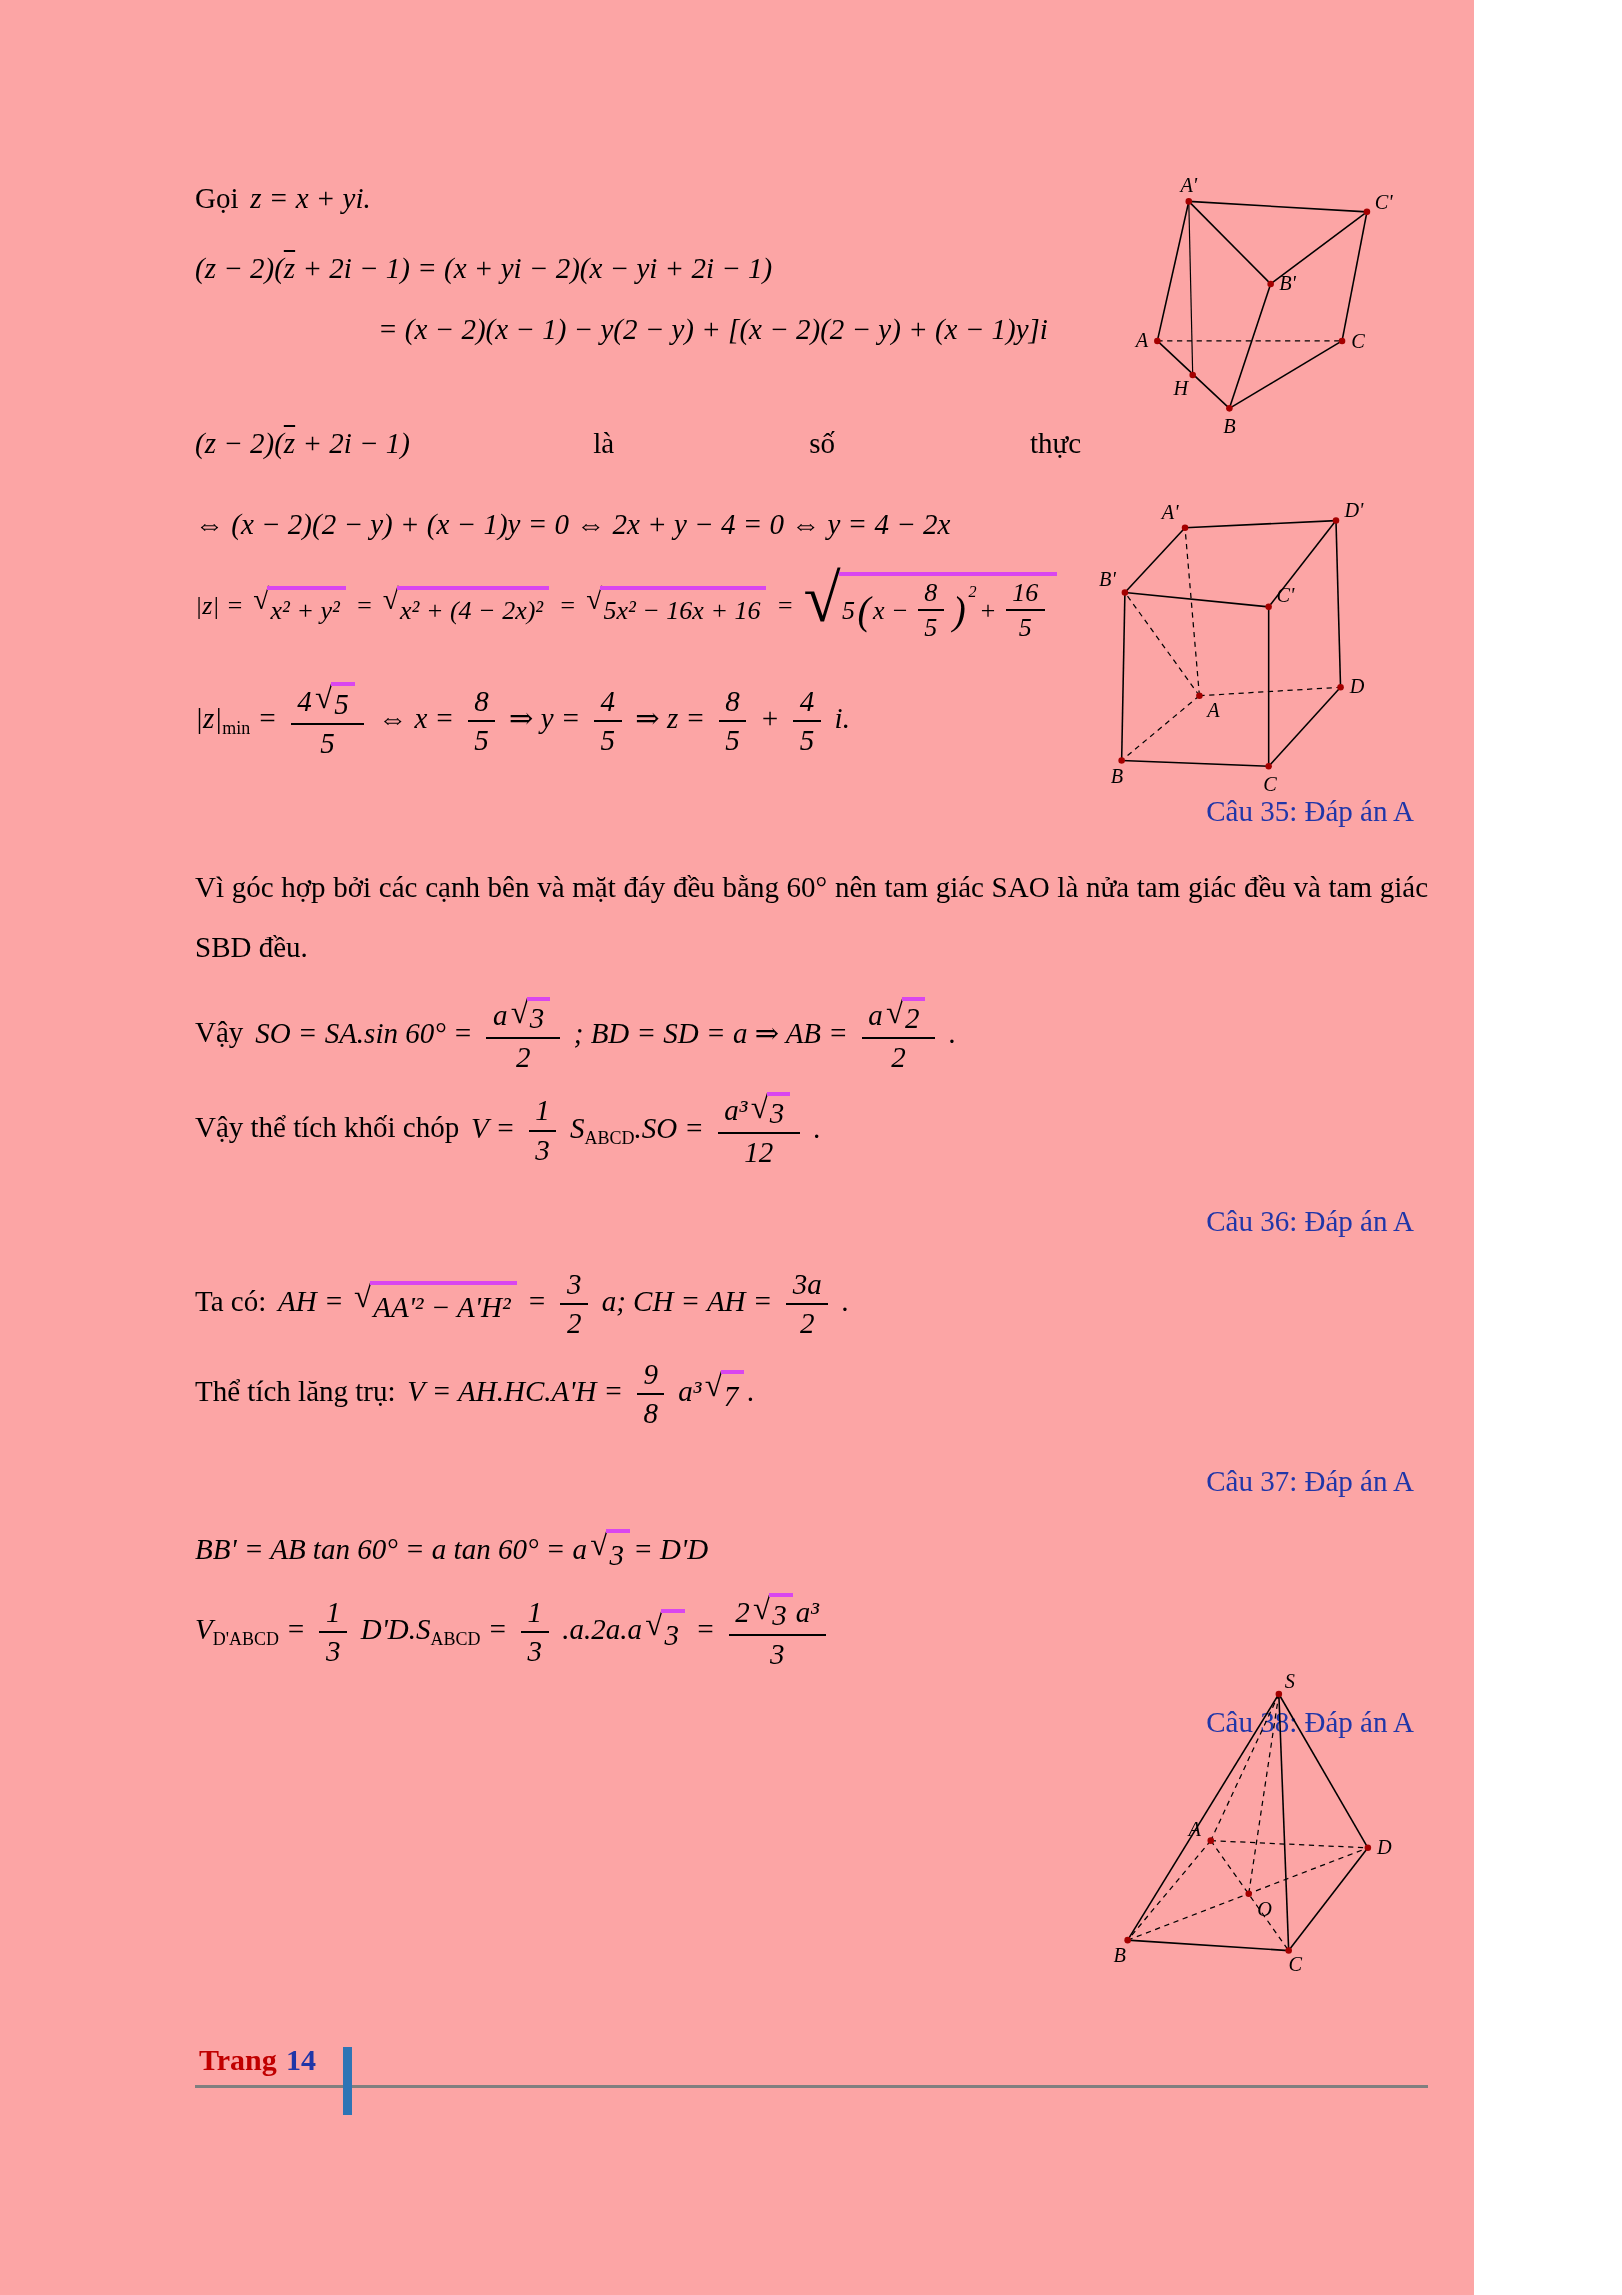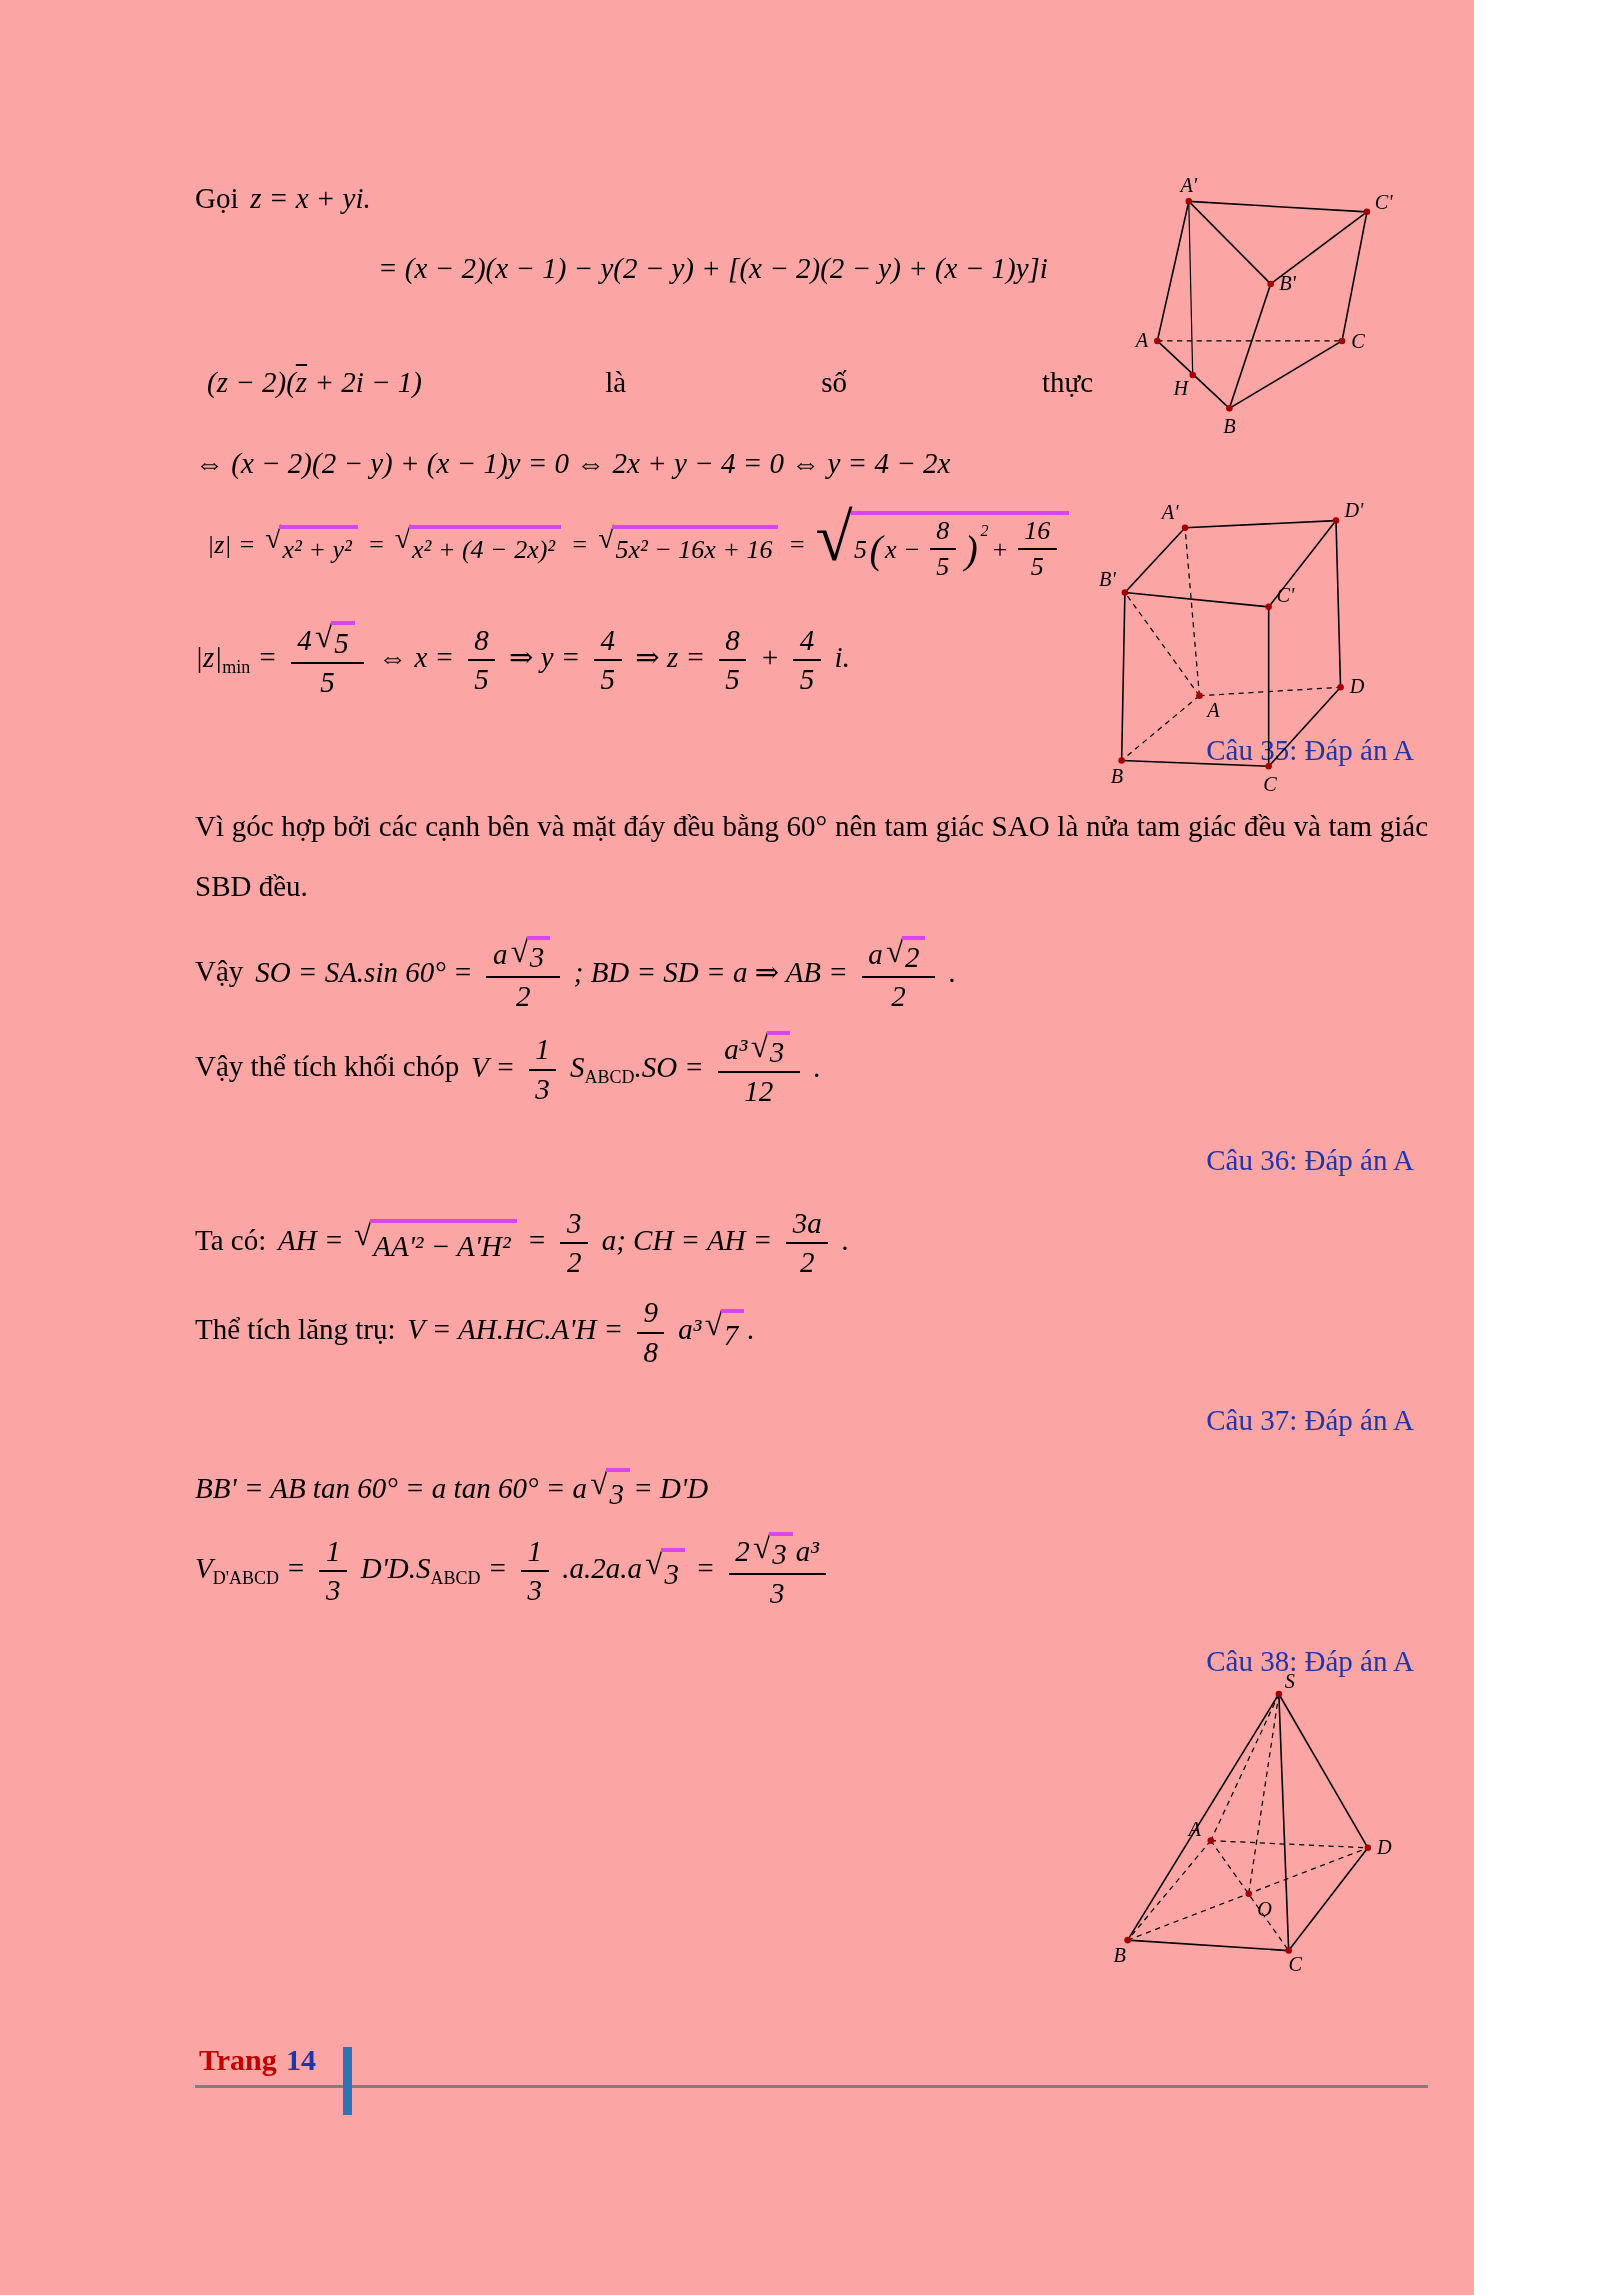--- a/index.html
+++ b/index.html
@@ -10,21 +10,21 @@
   .line{margin-bottom:27.5px;white-space:nowrap;line-height:1.45;}
   .mi{font-style:italic;}
   .vn{font-style:normal;margin-right:11.8px;}
   .indent{padding-left:183px;margin-top:19px;}
   .spread{display:flex;justify-content:space-between;align-items:baseline;}
   .w1{width:898px;}
   .w2{width:881px;}
   .just{text-align:justify;white-space:normal;line-height:2.05;margin-bottom:19.6px;}
   .heading{color:#2036a8;font-weight:normal;margin:30px 14px 26px;font-style:normal;text-align:right;}
   .mbL{margin-bottom:72px;}
-  .mbM{margin-bottom:39px;margin-left:12px;}
+  .mbM{margin-bottom:39px;}
   .mbS{margin-bottom:17px;}
   .fs40{font-size:26px;}
   
   .frac{display:inline-flex;flex-direction:column;align-items:center;vertical-align:middle;
         margin:0 6.5px;line-height:1.15;text-align:center;}
   .frac .num{border-bottom:2px solid #000;padding:0 6.5px 2px;display:flex;align-items:center;justify-content:center;}
   .frac .den{padding-top:2px;display:flex;align-items:center;justify-content:center;}
   .sqrt{display:inline-flex;align-items:stretch;vertical-align:middle;margin:0 3.3px;}
   .sqrt .rs{line-height:0.95;display:flex;align-items:flex-start;font-size:1.12em;margin-right:-2px;}
   .sqrt .rb{border-top:4px solid #d946ef;padding:1.3px 5.9px 0 3.3px;display:flex;align-items:center;gap:2.6px;}
@@ -59,20 +59,23 @@
 <body>
 
 <div class="page">
 
   <div class="content">
 
     <div class="line">
       <span class="vn">Gọi</span><span class="mi">z = x + yi.</span>
     </div>
 
+    <div class="line mi mbS">
+      <span>(z − 2)(</span><span class="bar">z</span><span> + 2i − 1) = (x + yi − 2)(x − yi + 2i − 1)</span>
+    </div>
 
     <div class="line mi indent mbL">
       <span>= (x − 2)(x − 1) − y(2 − y) + [(x − 2)(2 − y) + (x − 1)y]i</span>
     </div>
 
     <div class="line spread w1 mbM">
       <span class="mi"><span>(z − 2)(</span><span class="bar">z</span><span> + 2i − 1)</span></span>
       <span class="vn">là</span>
       <span class="vn">số</span>
       <span class="vn">thực</span>

